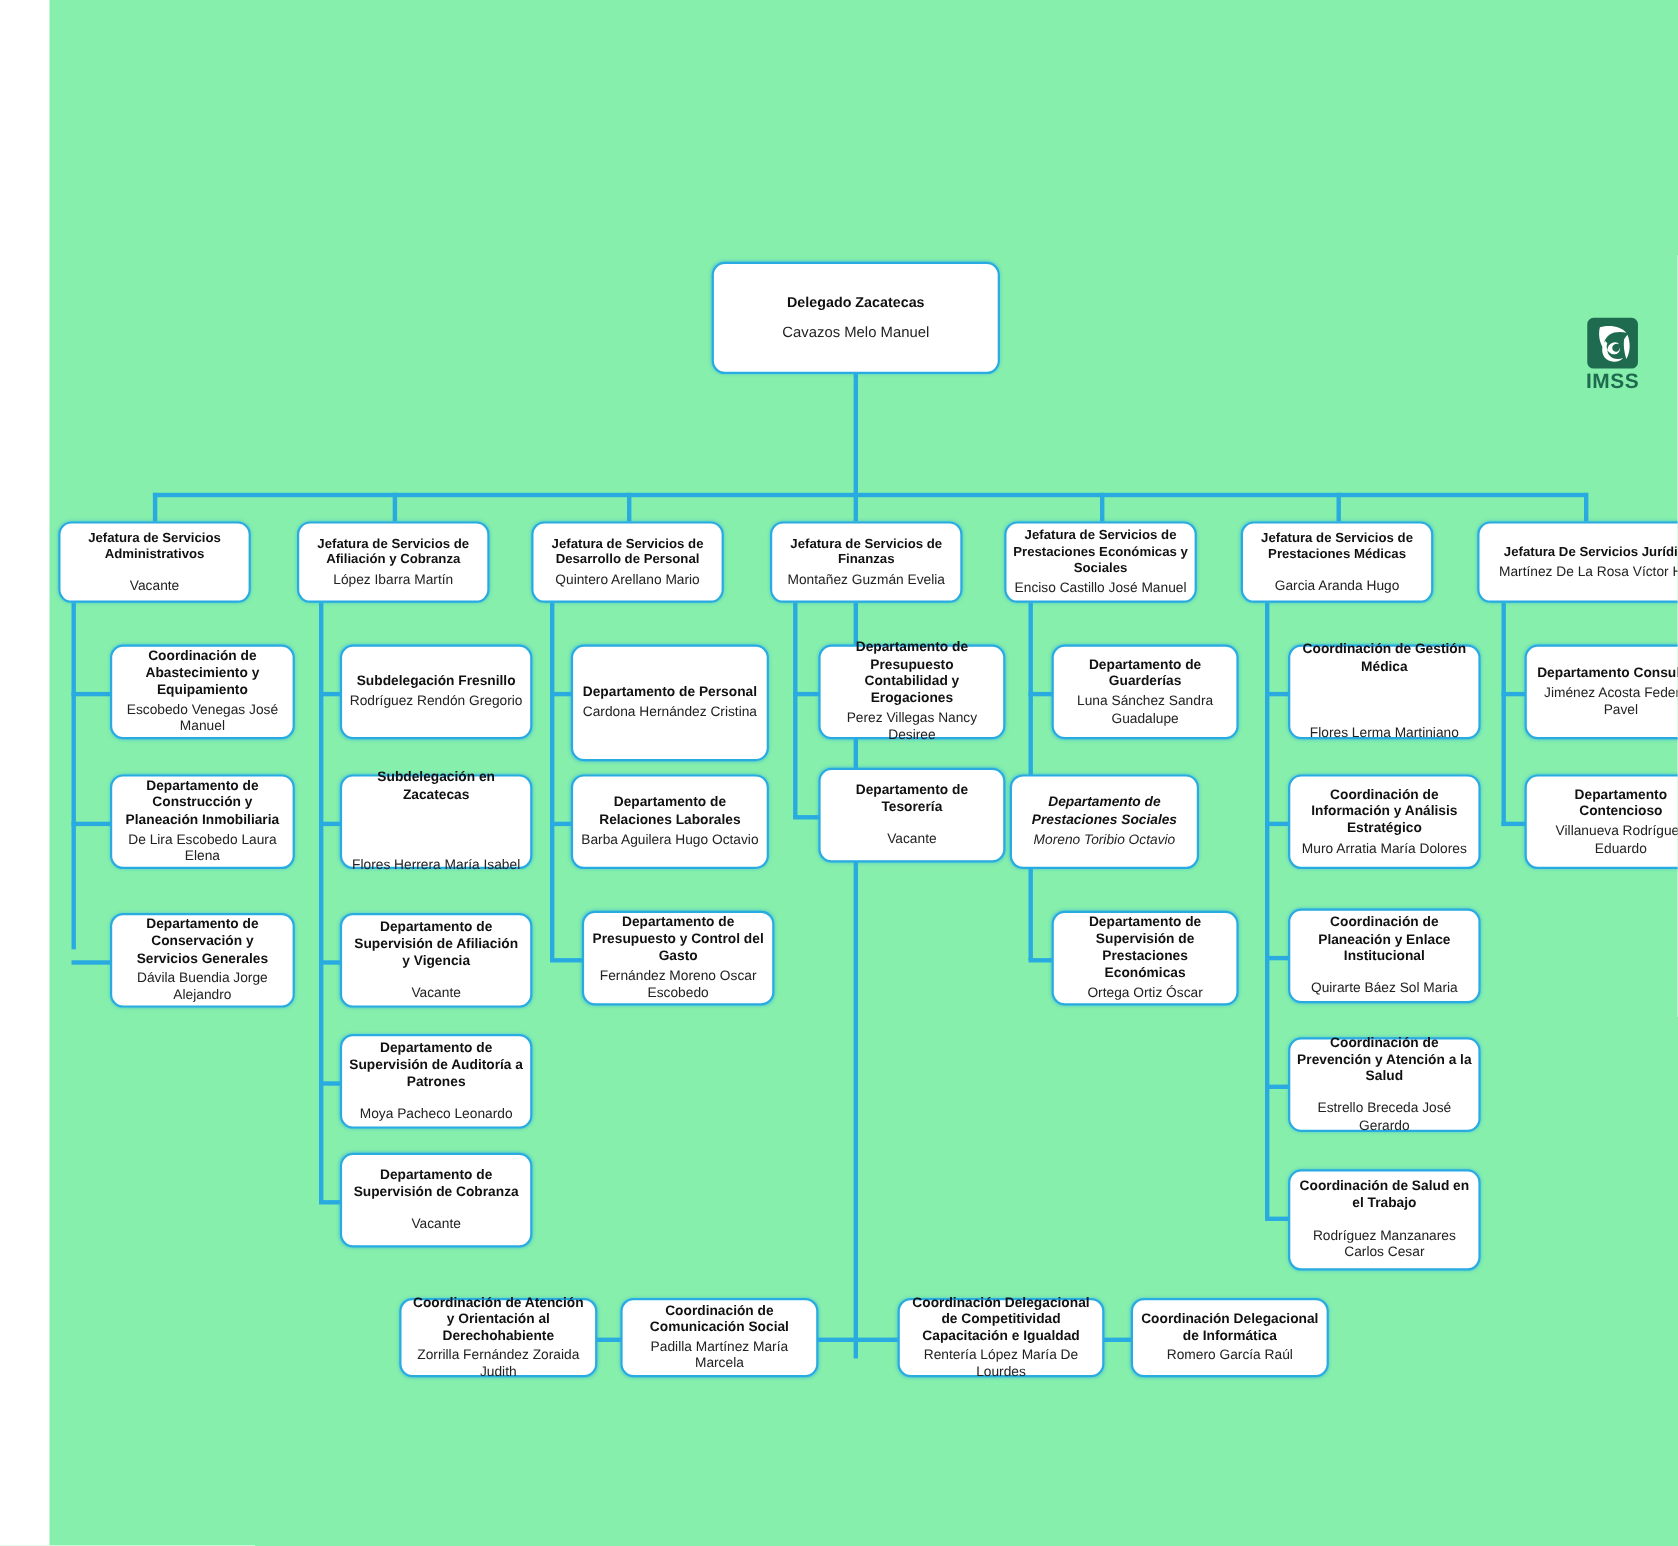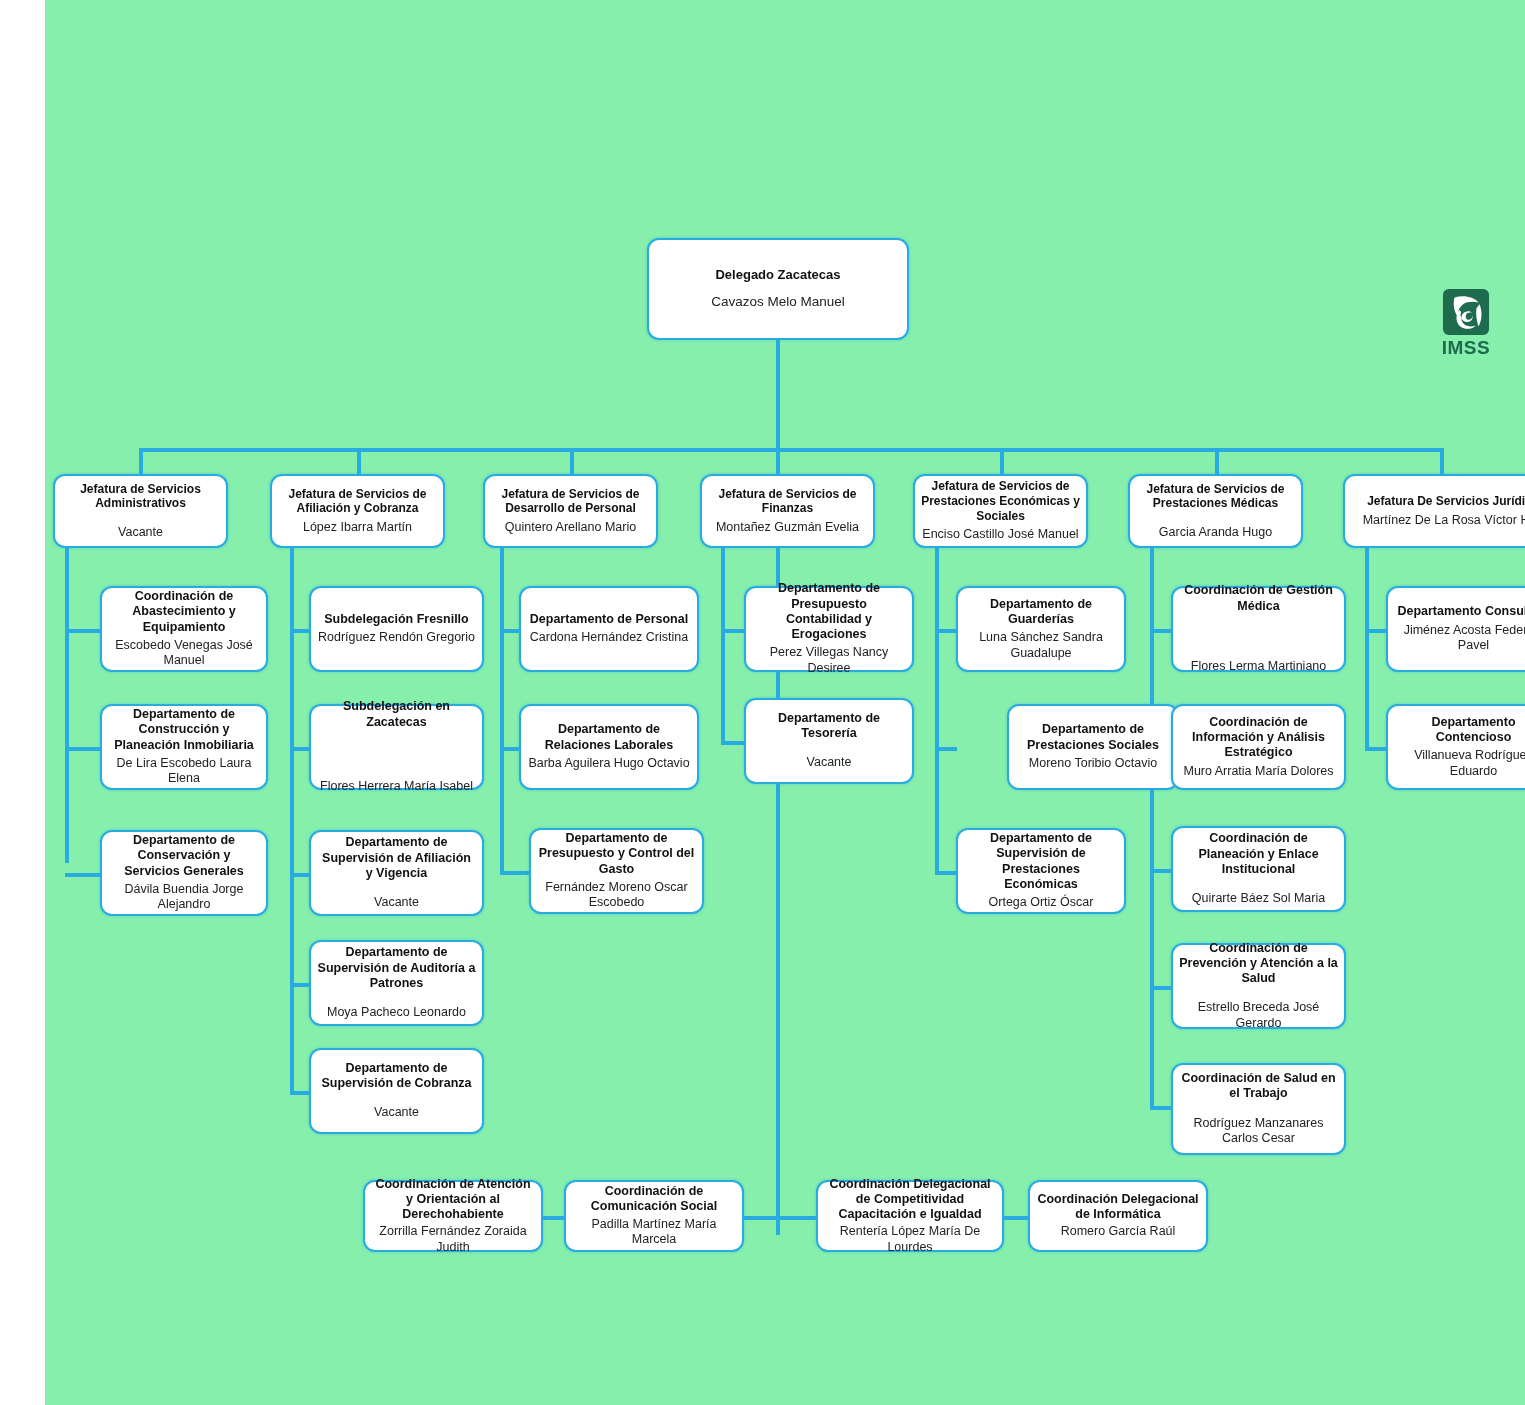--- a/index.html
+++ b/index.html
@@ -213,21 +213,21 @@
   </div>
   <div class="node lvl2 gap" style="left:264px; top:940px; width:175px; height:86px;">
     <div class="title">Departamento de Supervisión de Auditoría a Patrones</div>
     <div class="person">Moya Pacheco Leonardo</div>
   </div>
   <div class="node lvl2 gap" style="left:264px; top:1048px; width:175px; height:86px;">
     <div class="title">Departamento de Supervisión de Cobranza</div>
     <div class="person">Vacante</div>
   </div>
 
-  <div class="node lvl2" style="left:474px; top:586px; width:180px; height:86px;">
+  <div class="node lvl2" style="left:474px; top:586px; width:180px; height:106px;">
     <div class="title">Departamento de Personal</div>
     <div class="person">Cardona Hernández Cristina</div>
   </div>
   <div class="node lvl2" style="left:474px; top:704px; width:180px; height:86px;border-radius:12px;">
     <div class="title">Departamento de Relaciones Laborales</div>
     <div class="person">Barba Aguilera Hugo Octavio</div>
   </div>
   <div class="node lvl2" style="left:484px; top:828px; width:175px; height:86px;">
     <div class="title">Departamento de Presupuesto y Control del Gasto</div>
     <div class="person">Fernández Moreno Oscar Escobedo</div>
@@ -239,21 +239,21 @@
   </div>
   <div class="node lvl2 gap" style="left:699px; top:698px; width:170px; height:86px;">
     <div class="title">Departamento de Tesorería</div>
     <div class="person">Vacante</div>
   </div>
 
   <div class="node lvl2" style="left:911px; top:586px; width:170px; height:86px;">
     <div class="title">Departamento de Guarderías</div>
     <div class="person">Luna Sánchez Sandra Guadalupe</div>
   </div>
-  <div class="node lvl2" style="left:962px; top:704px; width:172px; height:86px;">
+  <div class="node lvl2" style="left:873px; top:704px; width:172px; height:86px;font-style:italic;">
     <div class="title">Departamento de Prestaciones Sociales</div>
     <div class="person">Moreno Toribio Octavio</div>
   </div>
   <div class="node lvl2" style="left:911px; top:828px; width:170px; height:86px;">
     <div class="title">Departamento de Supervisión de Prestaciones Económicas</div>
     <div class="person">Ortega Ortiz Óscar</div>
   </div>
 
   <div class="node lvl2" style="left:1126px; top:586px; width:175px; height:86px;gap:42px;">
     <div class="title">Coordinación de Gestión Médica</div>

